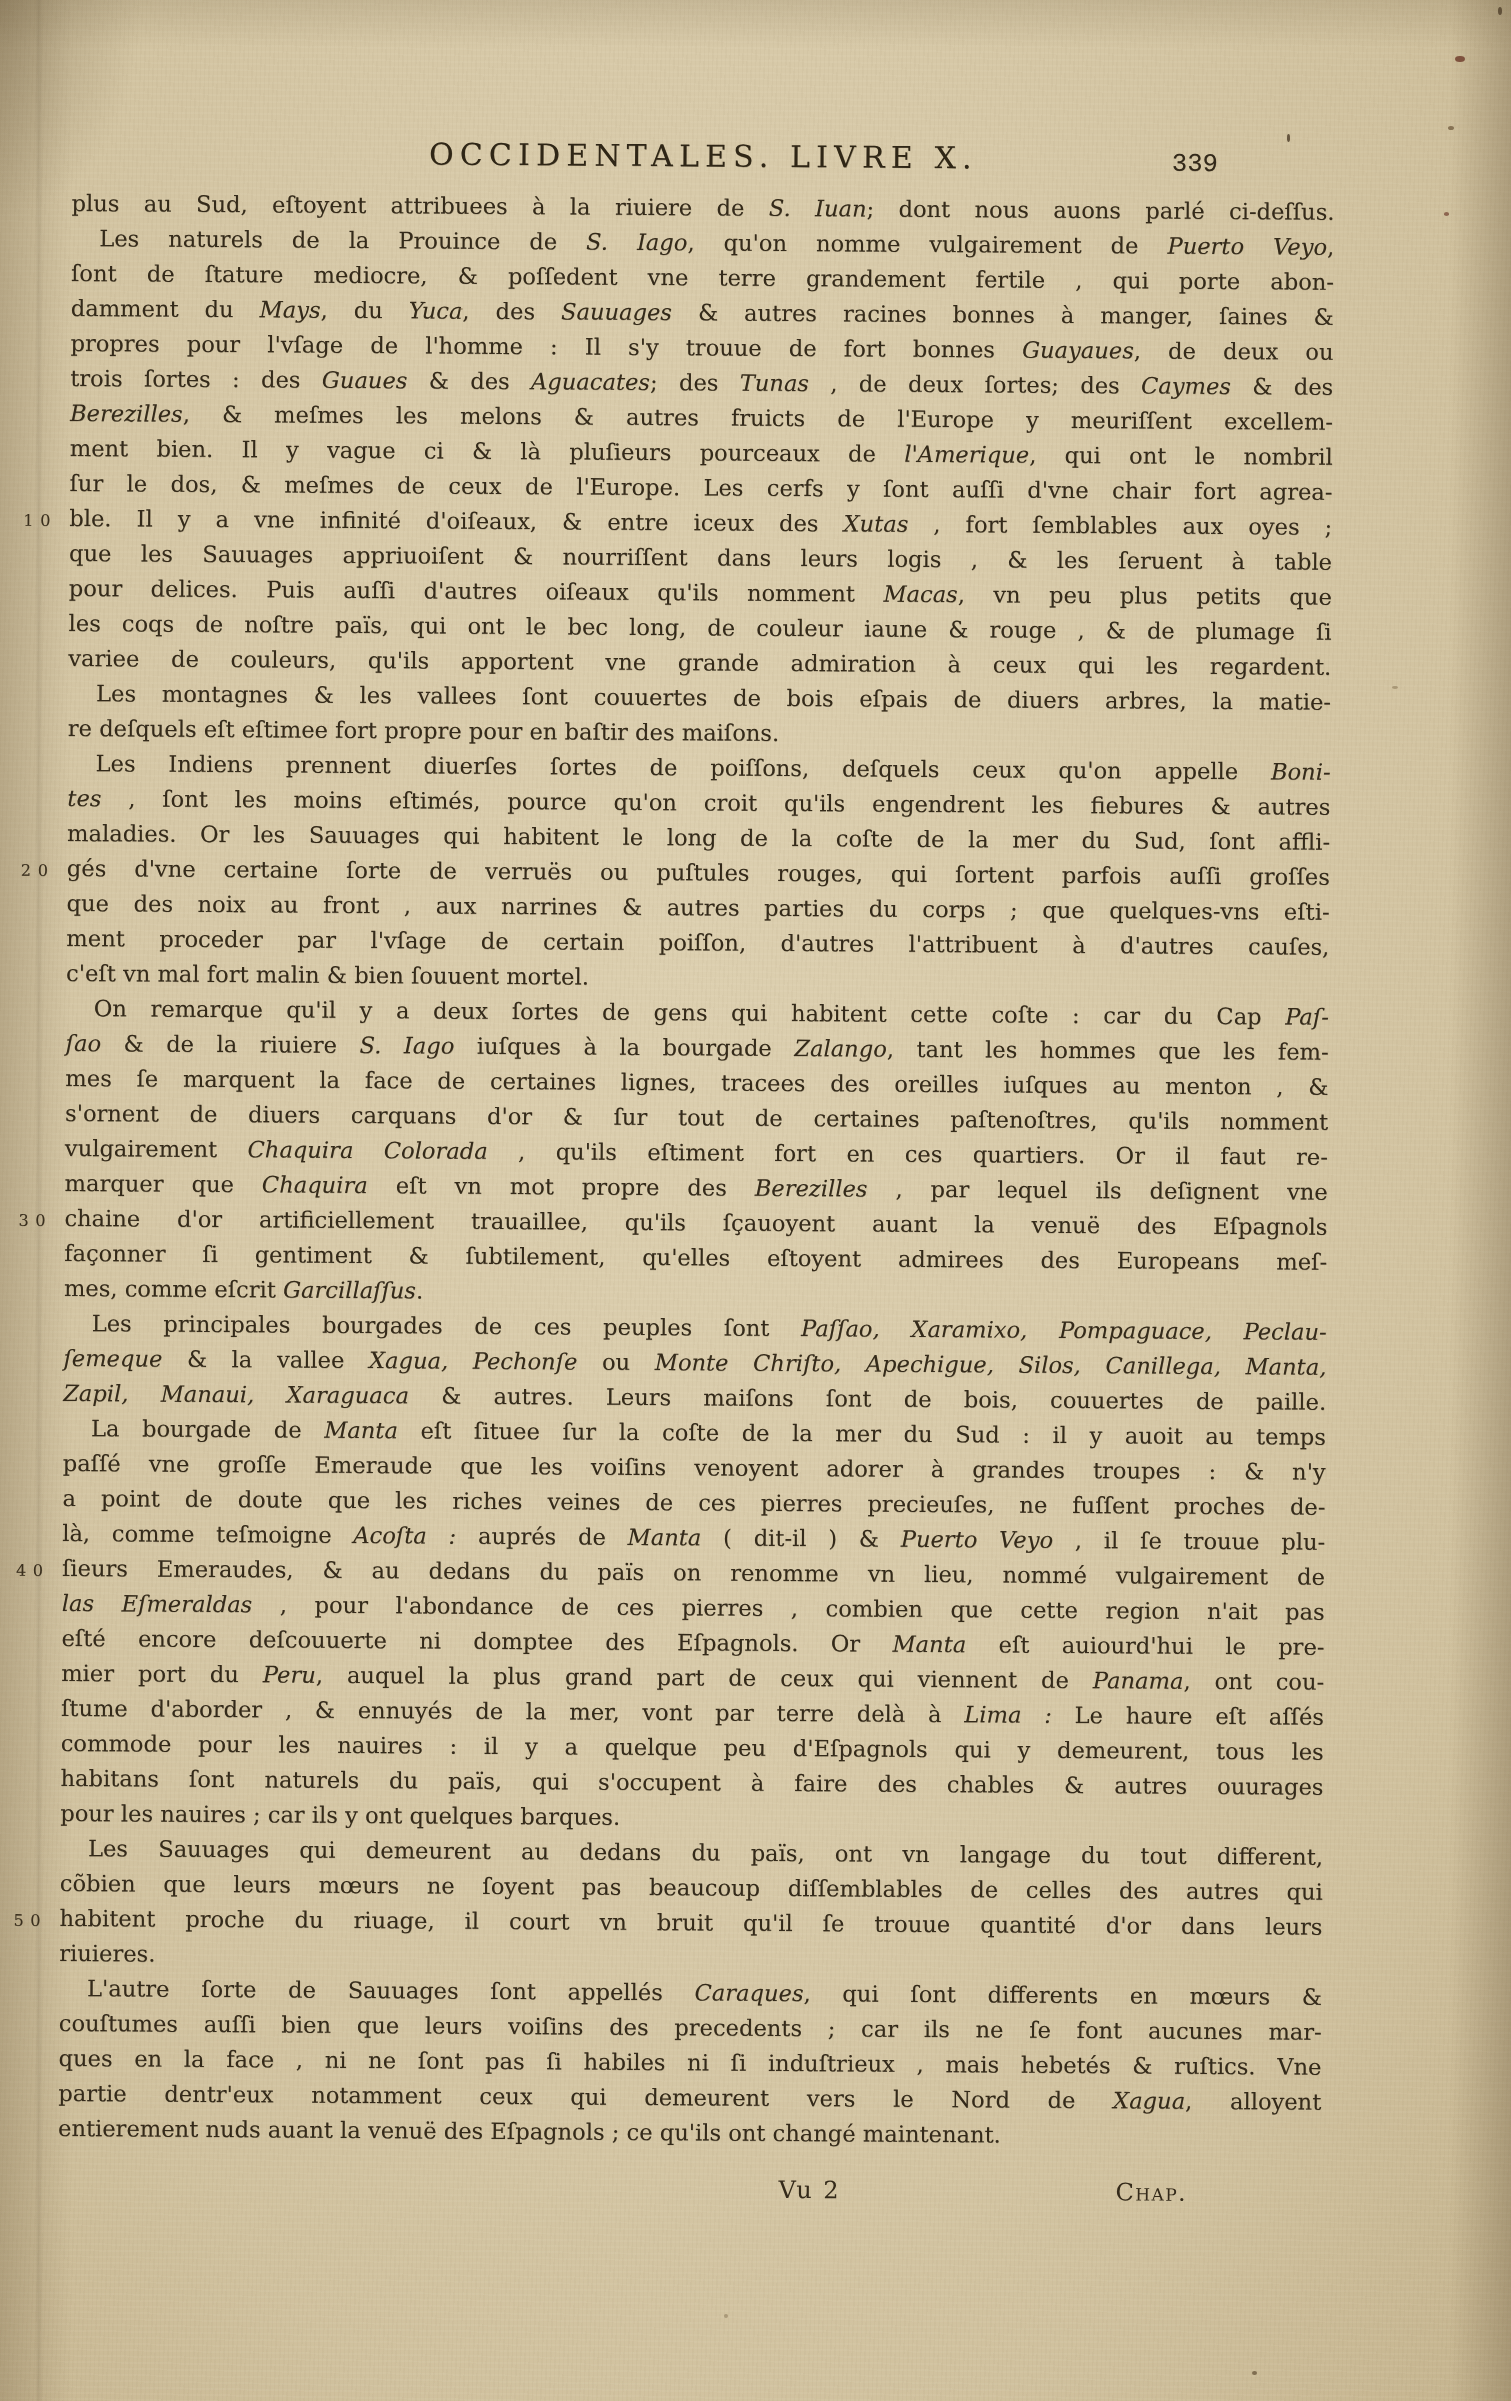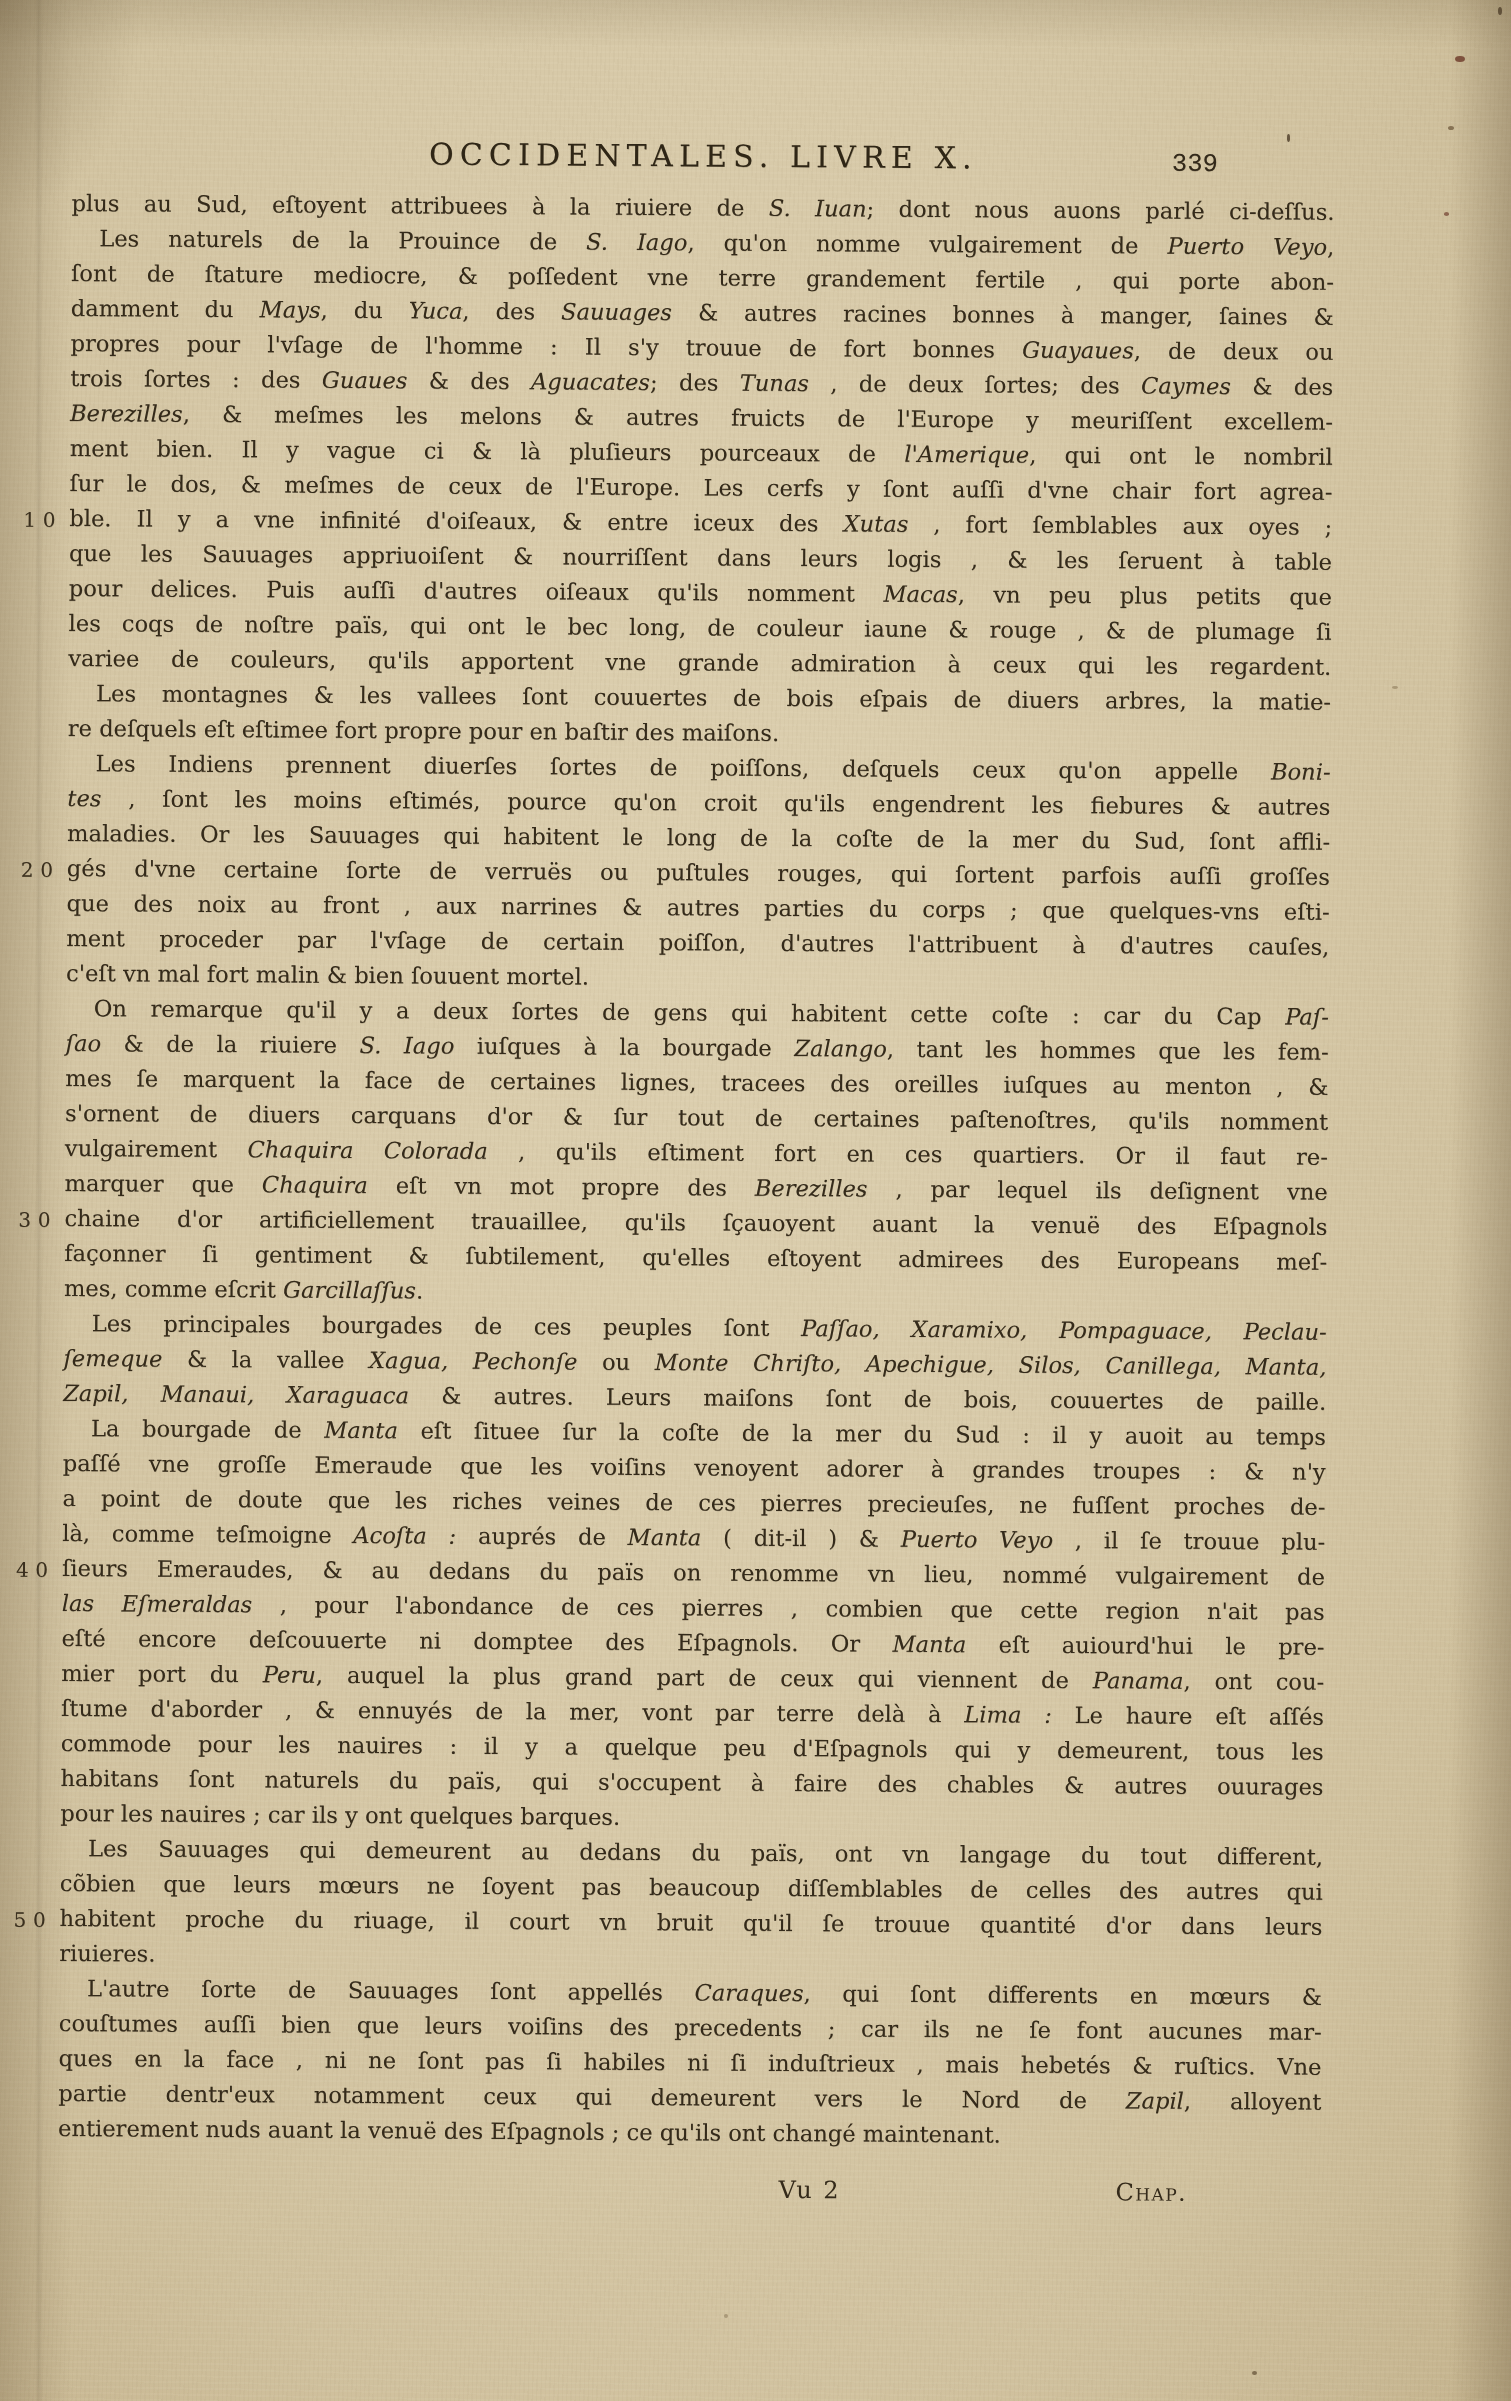--- a/index.html
+++ b/index.html
@@ -55,21 +55,21 @@
     font-size:22.6px;
     text-align:justify;text-align-last:justify;
     white-space:normal;
     text-shadow:0.2px 0.4px 0.3px rgba(48,36,20,0.30);
   }
   .line.flushleft{text-align-last:left;}
   .line.indent{text-indent:28px;}
   .it{font-style:italic;}
   .marginal{
     position:absolute;left:-46px;top:1.9px;width:42px;
-    font-size:20px;letter-spacing:6.7px;text-align:left;text-indent:0;
+    font-size:16px;letter-spacing:6.7px;text-align:left;text-indent:0;
     color:#3a2f1e;
   }
   .footer-row{position:relative;height:43px;margin-top:25px;font-size:24px;}
   .signature{position:absolute;left:721px;top:0;letter-spacing:1.9px;}
   .catchword{position:absolute;left:1058px;top:0;font-variant:small-caps;letter-spacing:1.4px;}
 </style>
 </head>
 <body>
 
 <div class="page">
@@ -135,21 +135,21 @@
         <div class="line"><span>commode pour les nauires : il y a quelque peu d'Eſpagnols qui y demeurent, tous les</span></div>
         <div class="line"><span>habitans ſont naturels du païs, qui s'occupent à faire des chables &amp;  autres ouurages</span></div>
         <div class="line flushleft"><span>pour les nauires ; car ils y ont quelques barques.</span></div>
         <div class="line indent"><span>Les Sauuages qui  demeurent au dedans du païs, ont vn langage du tout different,</span></div>
         <div class="line"><span>cõbien que leurs mœurs ne ſoyent pas beaucoup diſſemblables de celles des autres qui</span></div>
         <div class="line"><span class="marginal">50</span><span>habitent proche du riuage, il court vn bruit qu'il ſe  trouue quantité d'or dans leurs</span></div>
         <div class="line flushleft"><span>riuieres.</span></div>
         <div class="line indent"><span>L'autre ſorte de Sauuages ſont appellés </span><span class="it">Caraques</span><span>, qui ſont differents en mœurs &amp;</span></div>
         <div class="line"><span>couſtumes auſſi bien que leurs voiſins des precedents ; car ils ne ſe font aucunes mar-</span></div>
         <div class="line"><span>ques en la face , ni ne ſont pas ſi habiles ni ſi induſtrieux , mais hebetés &amp; ruſtics.  Vne</span></div>
-        <div class="line"><span>partie dentr'eux notamment ceux qui demeurent vers le Nord de </span><span class="it">Zapil</span><span>, alloyent</span></div>
+        <div class="line"><span>partie dentr'eux notamment ceux qui demeurent vers le Nord de </span><span class="it">Xagua</span><span>, alloyent</span></div>
         <div class="line flushleft"><span>entierement nuds auant la venuë des Eſpagnols ; ce qu'ils ont changé maintenant.</span></div>
       </div>
 
     <div class="footer-row">
       <span class="signature">Vu 2</span>
       <span class="catchword">Chap.</span>
     </div>
   </div>
 <div class="stain" style="left: 1455px; top: 56px; width: 9.6px; height: 6.2px; background: rgb(113, 63, 46); opacity: 0.85;"></div>
     <div class="stain" style="left: 1448px; top: 126px; width: 6.2px; height: 4.3px; background: rgb(111, 90, 60); opacity: 0.75;"></div>

